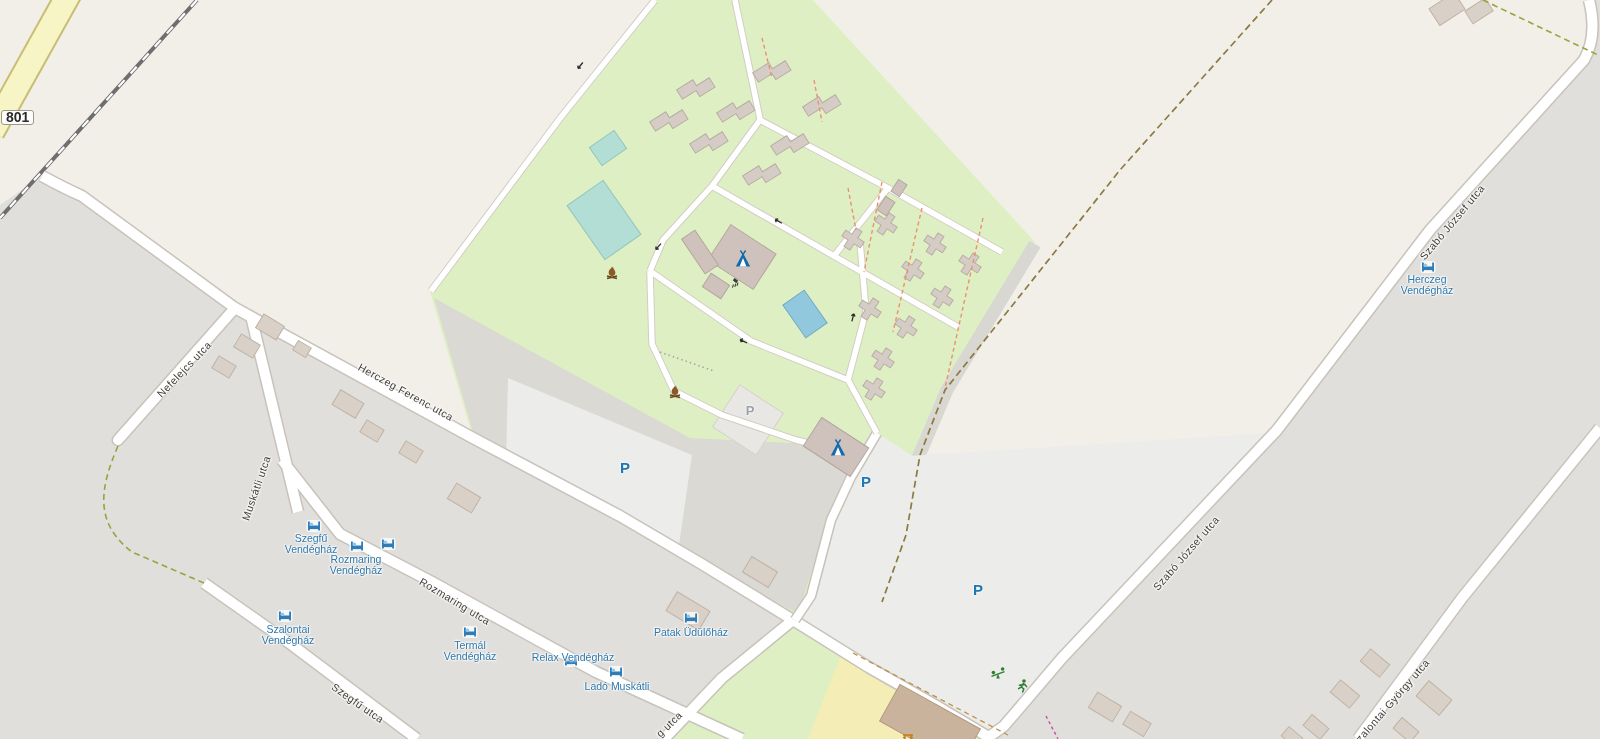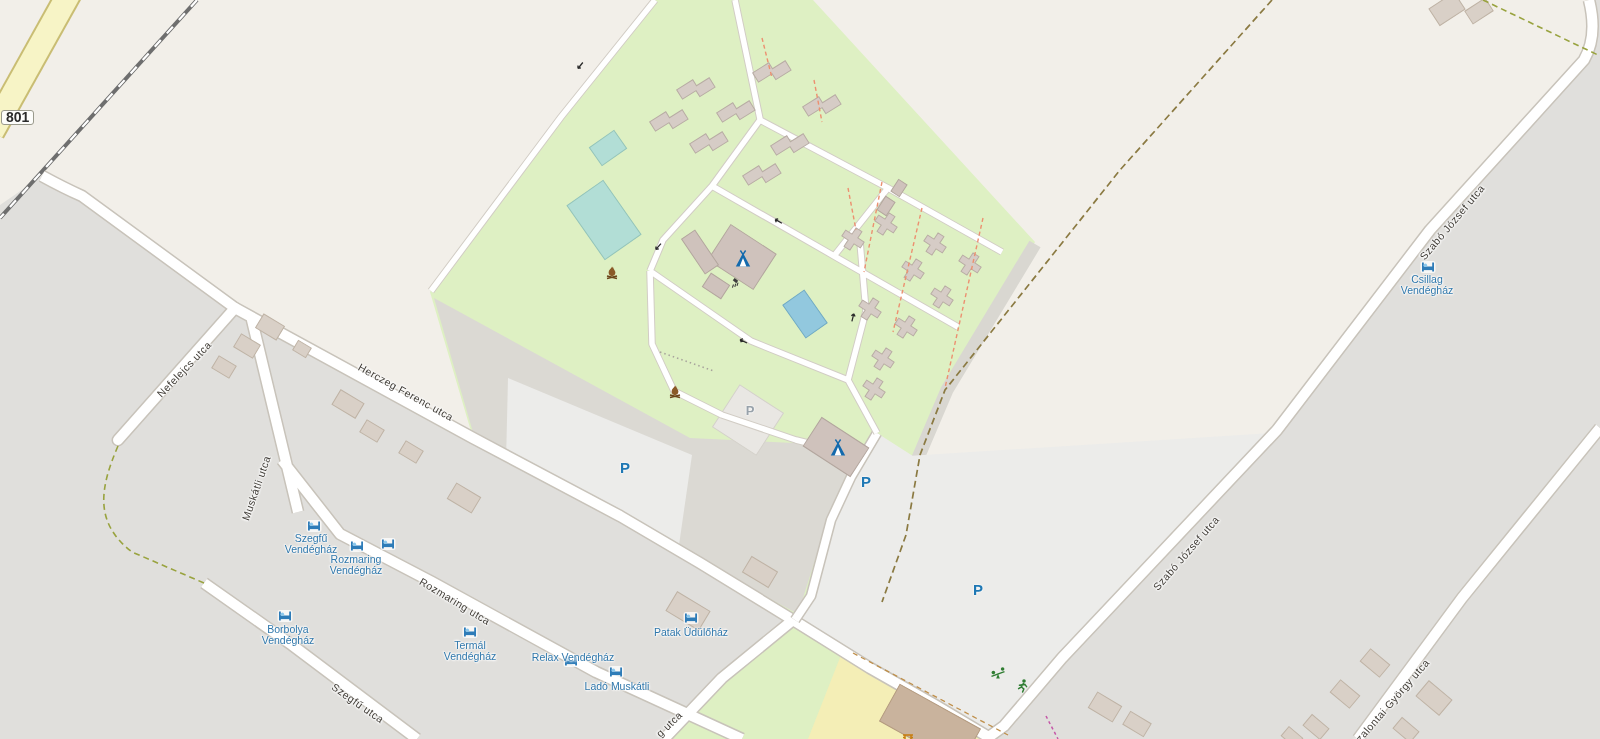--- a/index.html
+++ b/index.html
@@ -325,38 +325,38 @@
 
 <div class="poi" style="left:311px;top:533px">
   <div>Szegfű</div>
   <div>Vendégház</div>
 </div>
 <div class="poi" style="left:356px;top:554px">
   <div>Rozmaring</div>
   <div>Vendégház</div>
 </div>
 <div class="poi" style="left:288px;top:624px">
-  <div>Borbolya</div>
+  <div>Szalontai</div>
   <div>Vendégház</div>
 </div>
 <div class="poi" style="left:470px;top:640px">
   <div>Termál</div>
   <div>Vendégház</div>
 </div>
 <div class="poi" style="left:573px;top:652px">
   <div>Relax Vendégház</div>
 </div>
 <div class="poi" style="left:617px;top:681px">
   <div>Ladó Muskátli</div>
 </div>
 <div class="poi" style="left:691px;top:627px">
   <div>Patak Üdülőház</div>
 </div>
 <div class="poi" style="left:1427px;top:274px">
-  <div>Csillag</div>
+  <div>Herczeg</div>
   <div>Vendégház</div>
 </div>
 
 <div class="plabel" style="left:625px;top:467px">P</div>
 <div class="plabel" style="left:866px;top:481px">P</div>
 <div class="plabel" style="left:978px;top:589px">P</div>
 <div class="plabel gray" style="left:750px;top:410px">P</div>
 
 </div>
 

